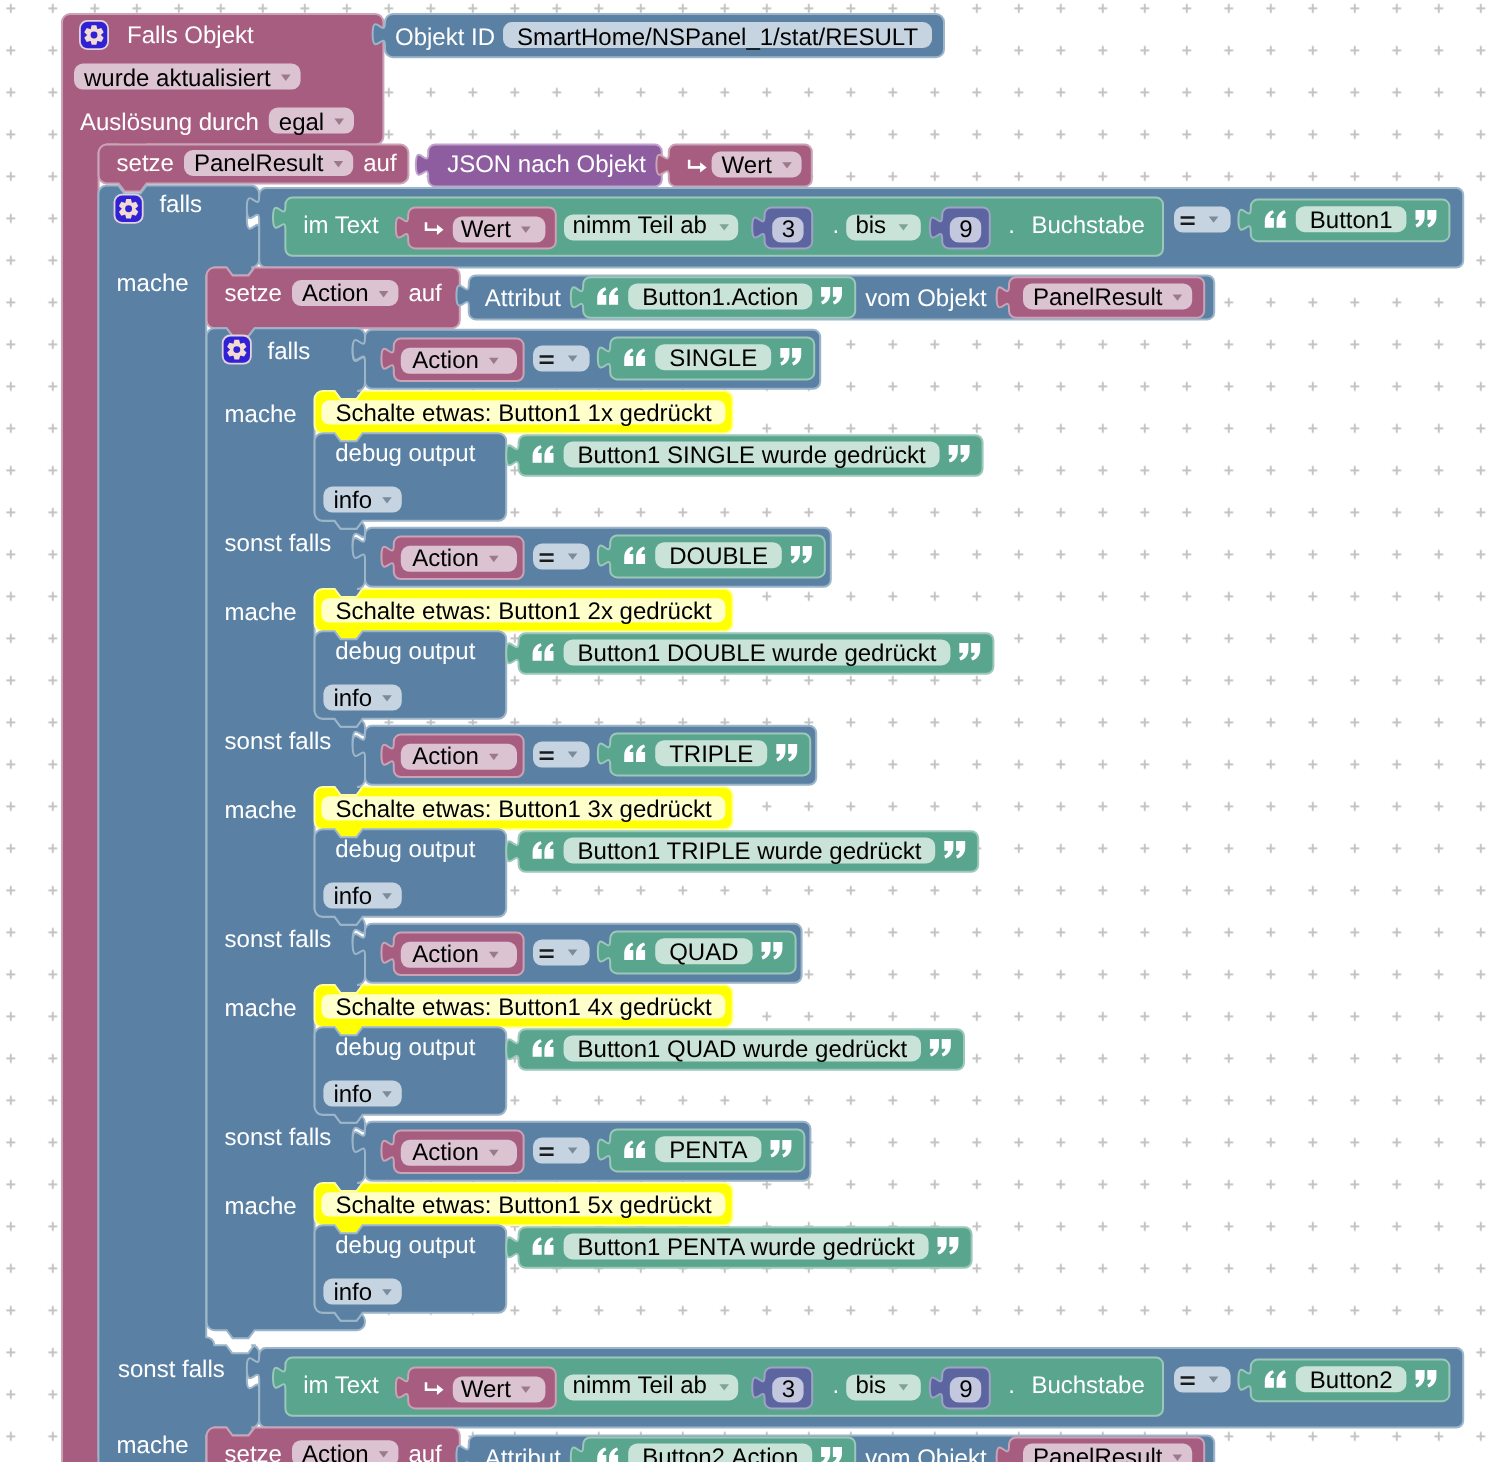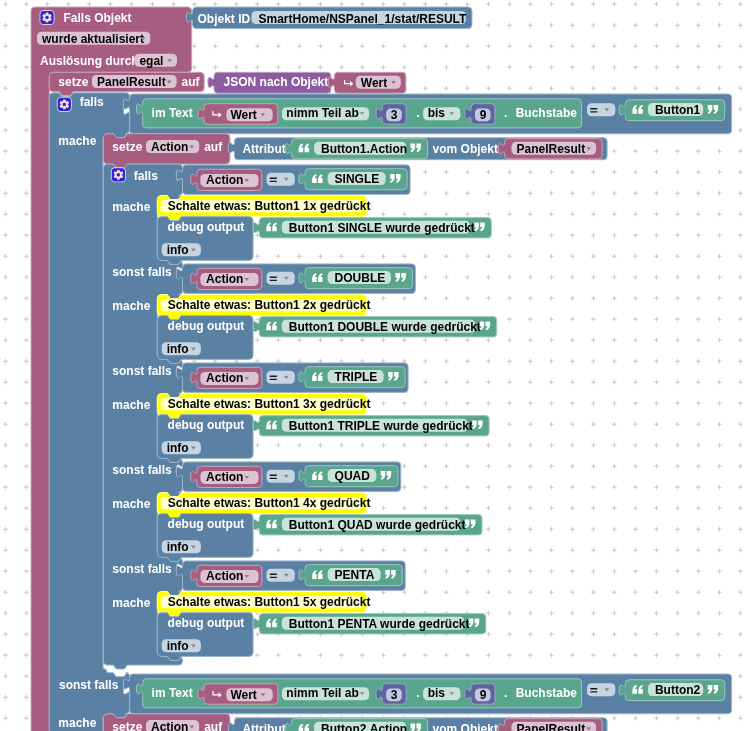--- a/index.html
+++ b/index.html
@@ -1,18 +1,18 @@
 <!DOCTYPE html>
 <html><head>
 <meta charset="utf-8">
 <title>Blockly Workspace</title>
 <style>
   html,body{margin:0;padding:0;background:#ffffff;}
   body{width:752px;height:731px;overflow:hidden;font-family:"Liberation Sans",sans-serif;}
-  #workspace{position:relative;width:752px;height:731px;background:#0f766e;font-weight:bold;}
+  #workspace{position:relative;width:752px;height:731px;background:#0f766e;}
   svg{display:block;shape-rendering:geometricPrecision;}
   text{font-family:"Liberation Sans",sans-serif;font-size:12px;dominant-baseline:alphabetic;}
 </style>
 </head>
 <body>
 
 <div id="workspace">
 <svg id="blocks" xmlns="http://www.w3.org/2000/svg" width="752" height="731" viewBox="0 0 752 731">
 <defs>
         <pattern id="gridpat" width="21" height="21" patternUnits="userSpaceOnUse" patternTransform="translate(-5.1,-6.3)">

